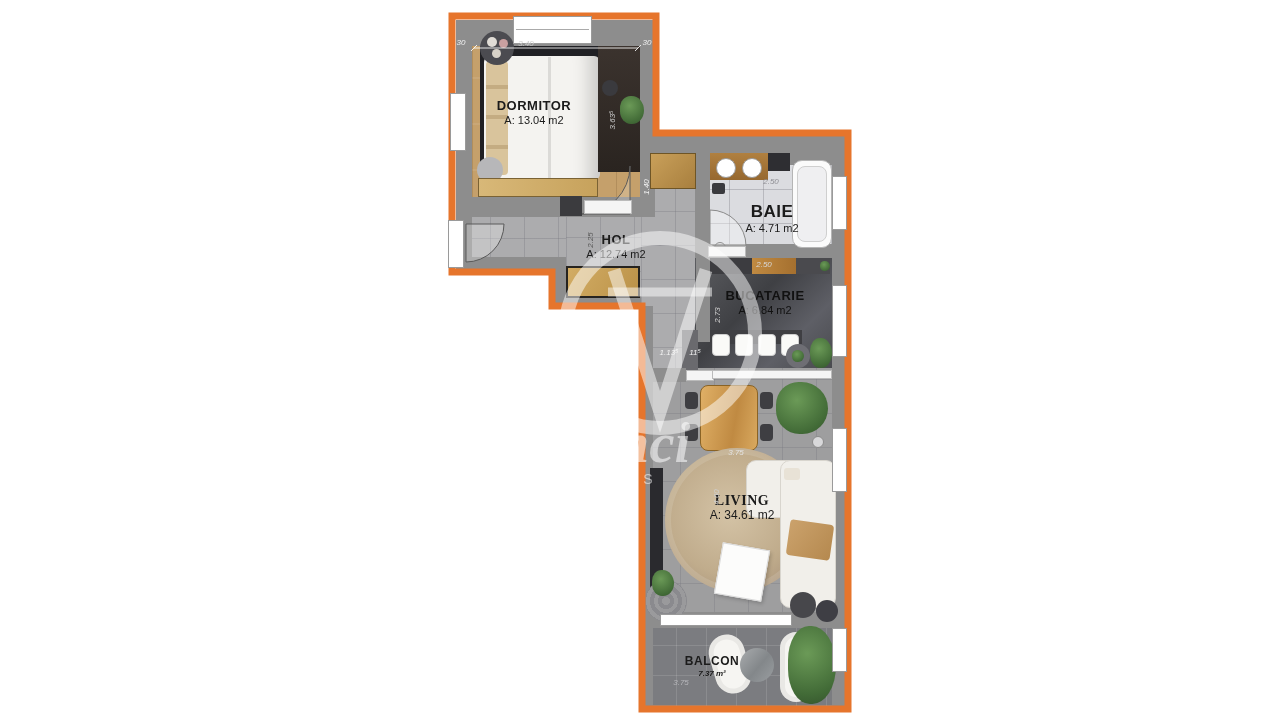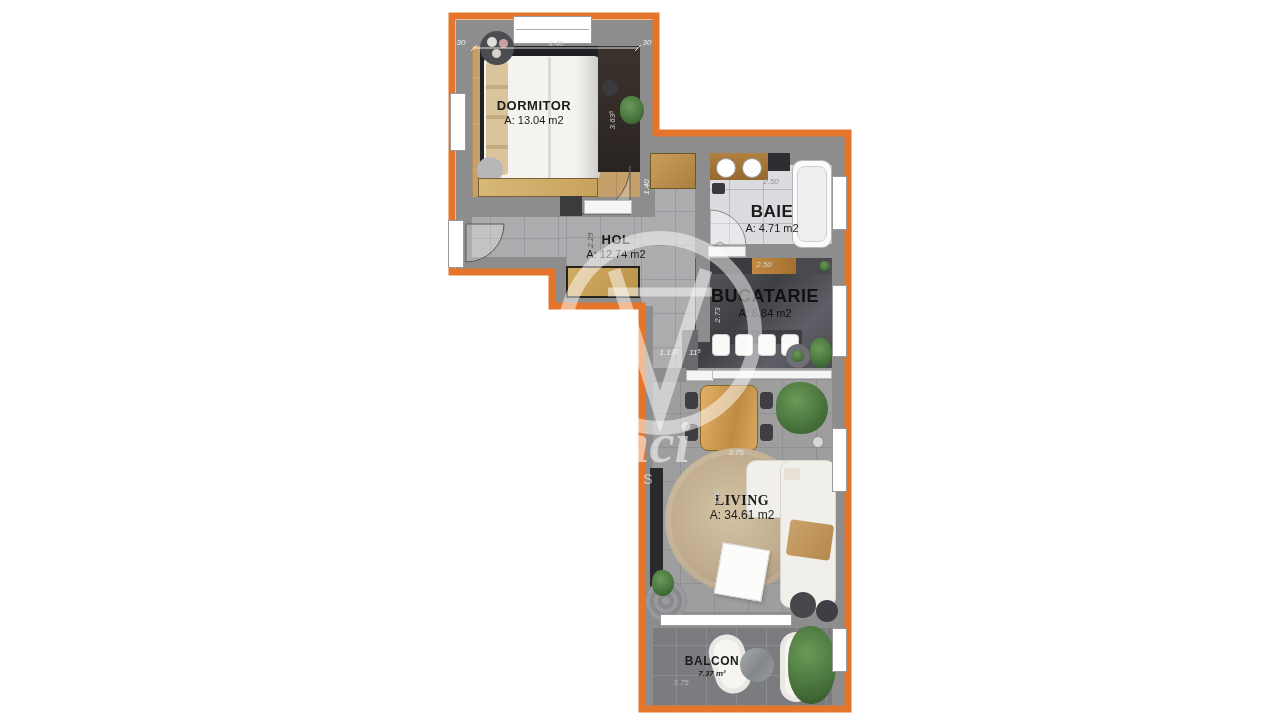--- a/index.html
+++ b/index.html
@@ -167,34 +167,34 @@
   </div>
   <div class="rlabel" style="left:772px;top:218px;">
     <div class="rname" style="font-size:17px;">BAIE</div>
     <div style="font-size:11px;text-align:center;">A: 4.71 m2</div>
   </div>
   <div class="rlabel" style="left:616px;top:247px;">
     <div class="rname" style="font-size:13px;">HOL</div>
     <div style="font-size:11px;">A: 12.74 m2</div>
   </div>
   <div class="rlabel" style="left:765px;top:303px;color:#111;">
-    <div class="rname" style="font-size:18px;">BUCATARIE</div>
+    <div class="rname" style="font-size:13px;">BUCATARIE</div>
     <div style="font-size:11px;">A: 6.84 m2</div>
   </div>
   <div class="rlabel" style="left:742px;top:508px;">
     <div class="rname" style="font-size:14px;font-family:Liberation Serif, serif;">LIVING</div>
     <div style="font-size:12px;">A: 34.61 m2</div>
   </div>
   <div class="rlabel" style="left:712px;top:666px;">
     <div class="rname" style="font-size:12px;">BALCON</div>
     <div style="font-size:8px;font-weight:bold;font-style:italic;">7.37 m²</div>
   </div>
 
   <div class="dim" style="left:461px;top:42px;">30</div>
-  <div class="dim mid" style="left:556px;top:43px;">3.40</div>
+  <div class="dim mid" style="left:526px;top:43px;">3.40</div>
   <div class="dim" style="left:647px;top:42px;">30</div>
   <div class="dim mid vert" style="left:612px;top:120px;">3.63⁵</div>
   <div class="dim vert" style="left:646px;top:187px;">1.40</div>
   <div class="dim dark vert" style="left:590px;top:240px;">2.25</div>
   <div class="dim" style="left:771px;top:181px;color:#8f8f94;">2.50</div>
   <div class="dim" style="left:764px;top:264px;color:#d8d8d8;">2.50</div>
   <div class="dim mid vert" style="left:717px;top:315px;">2.73</div>
   <div class="dim" style="left:669px;top:352px;">1.13⁵</div>
   <div class="dim" style="left:695px;top:352px;">11⁵</div>
   <div class="dim" style="left:736px;top:452px;color:#e4e4e4;">3.75</div>

